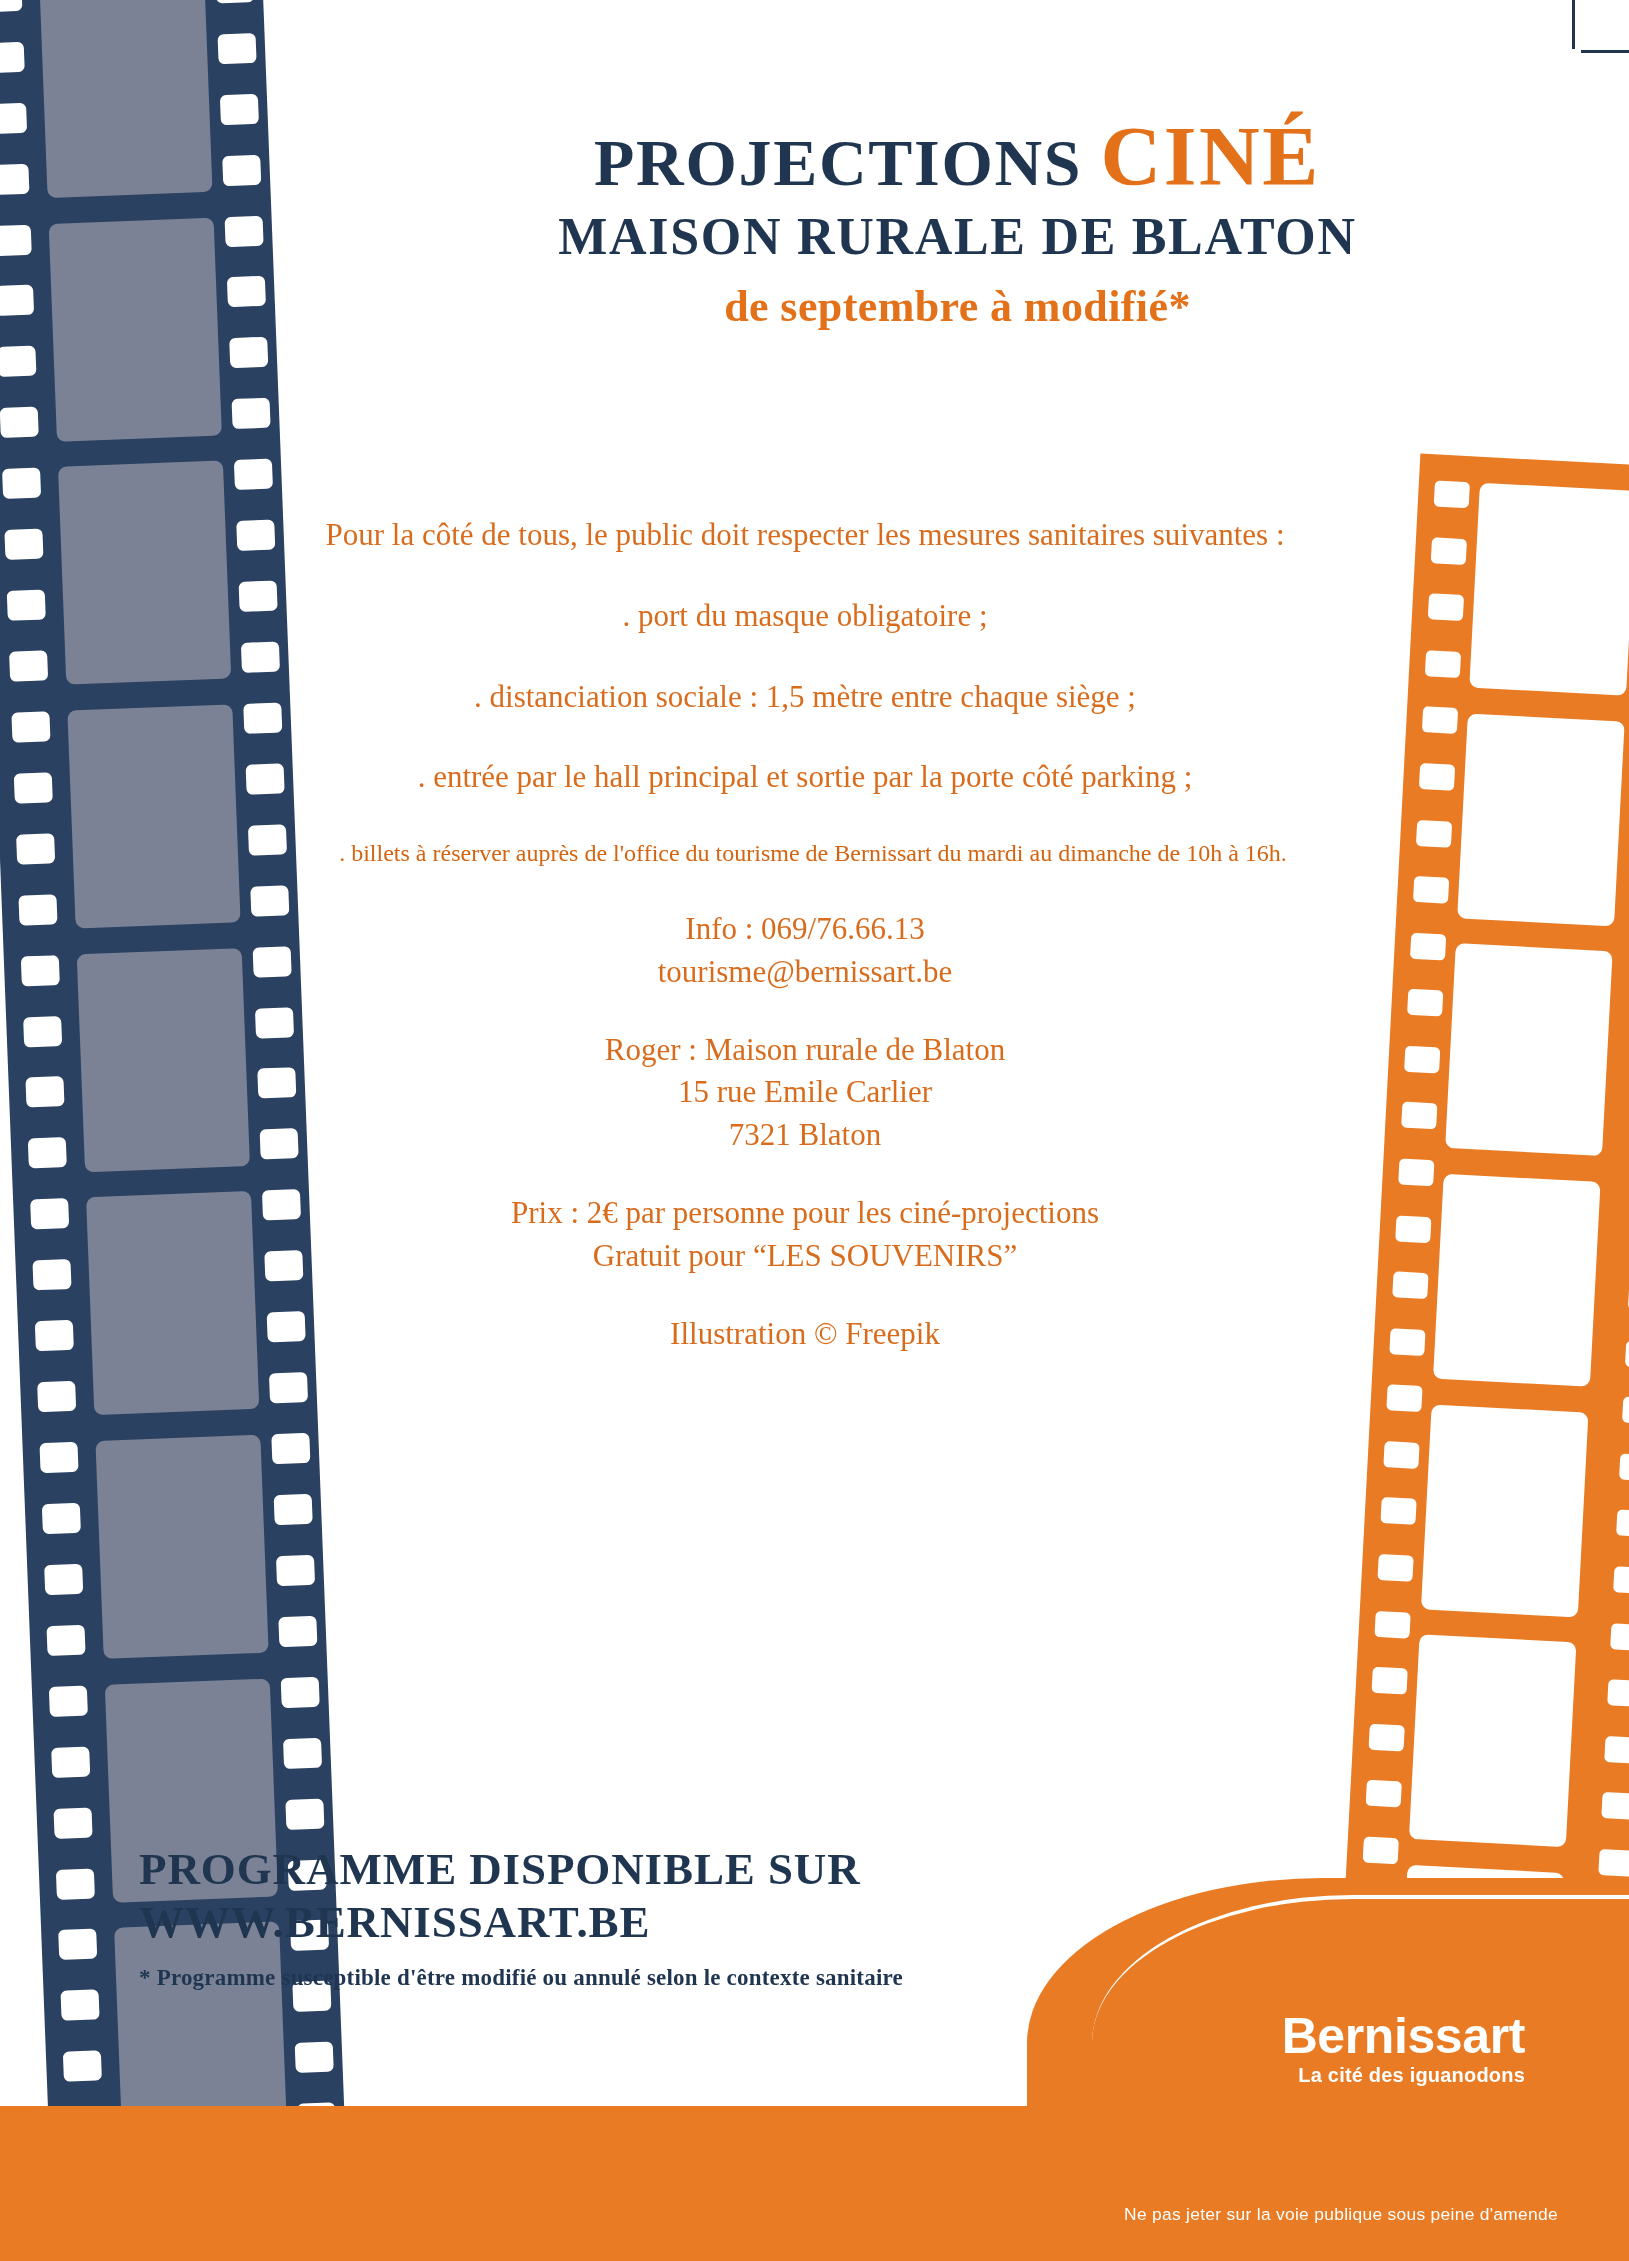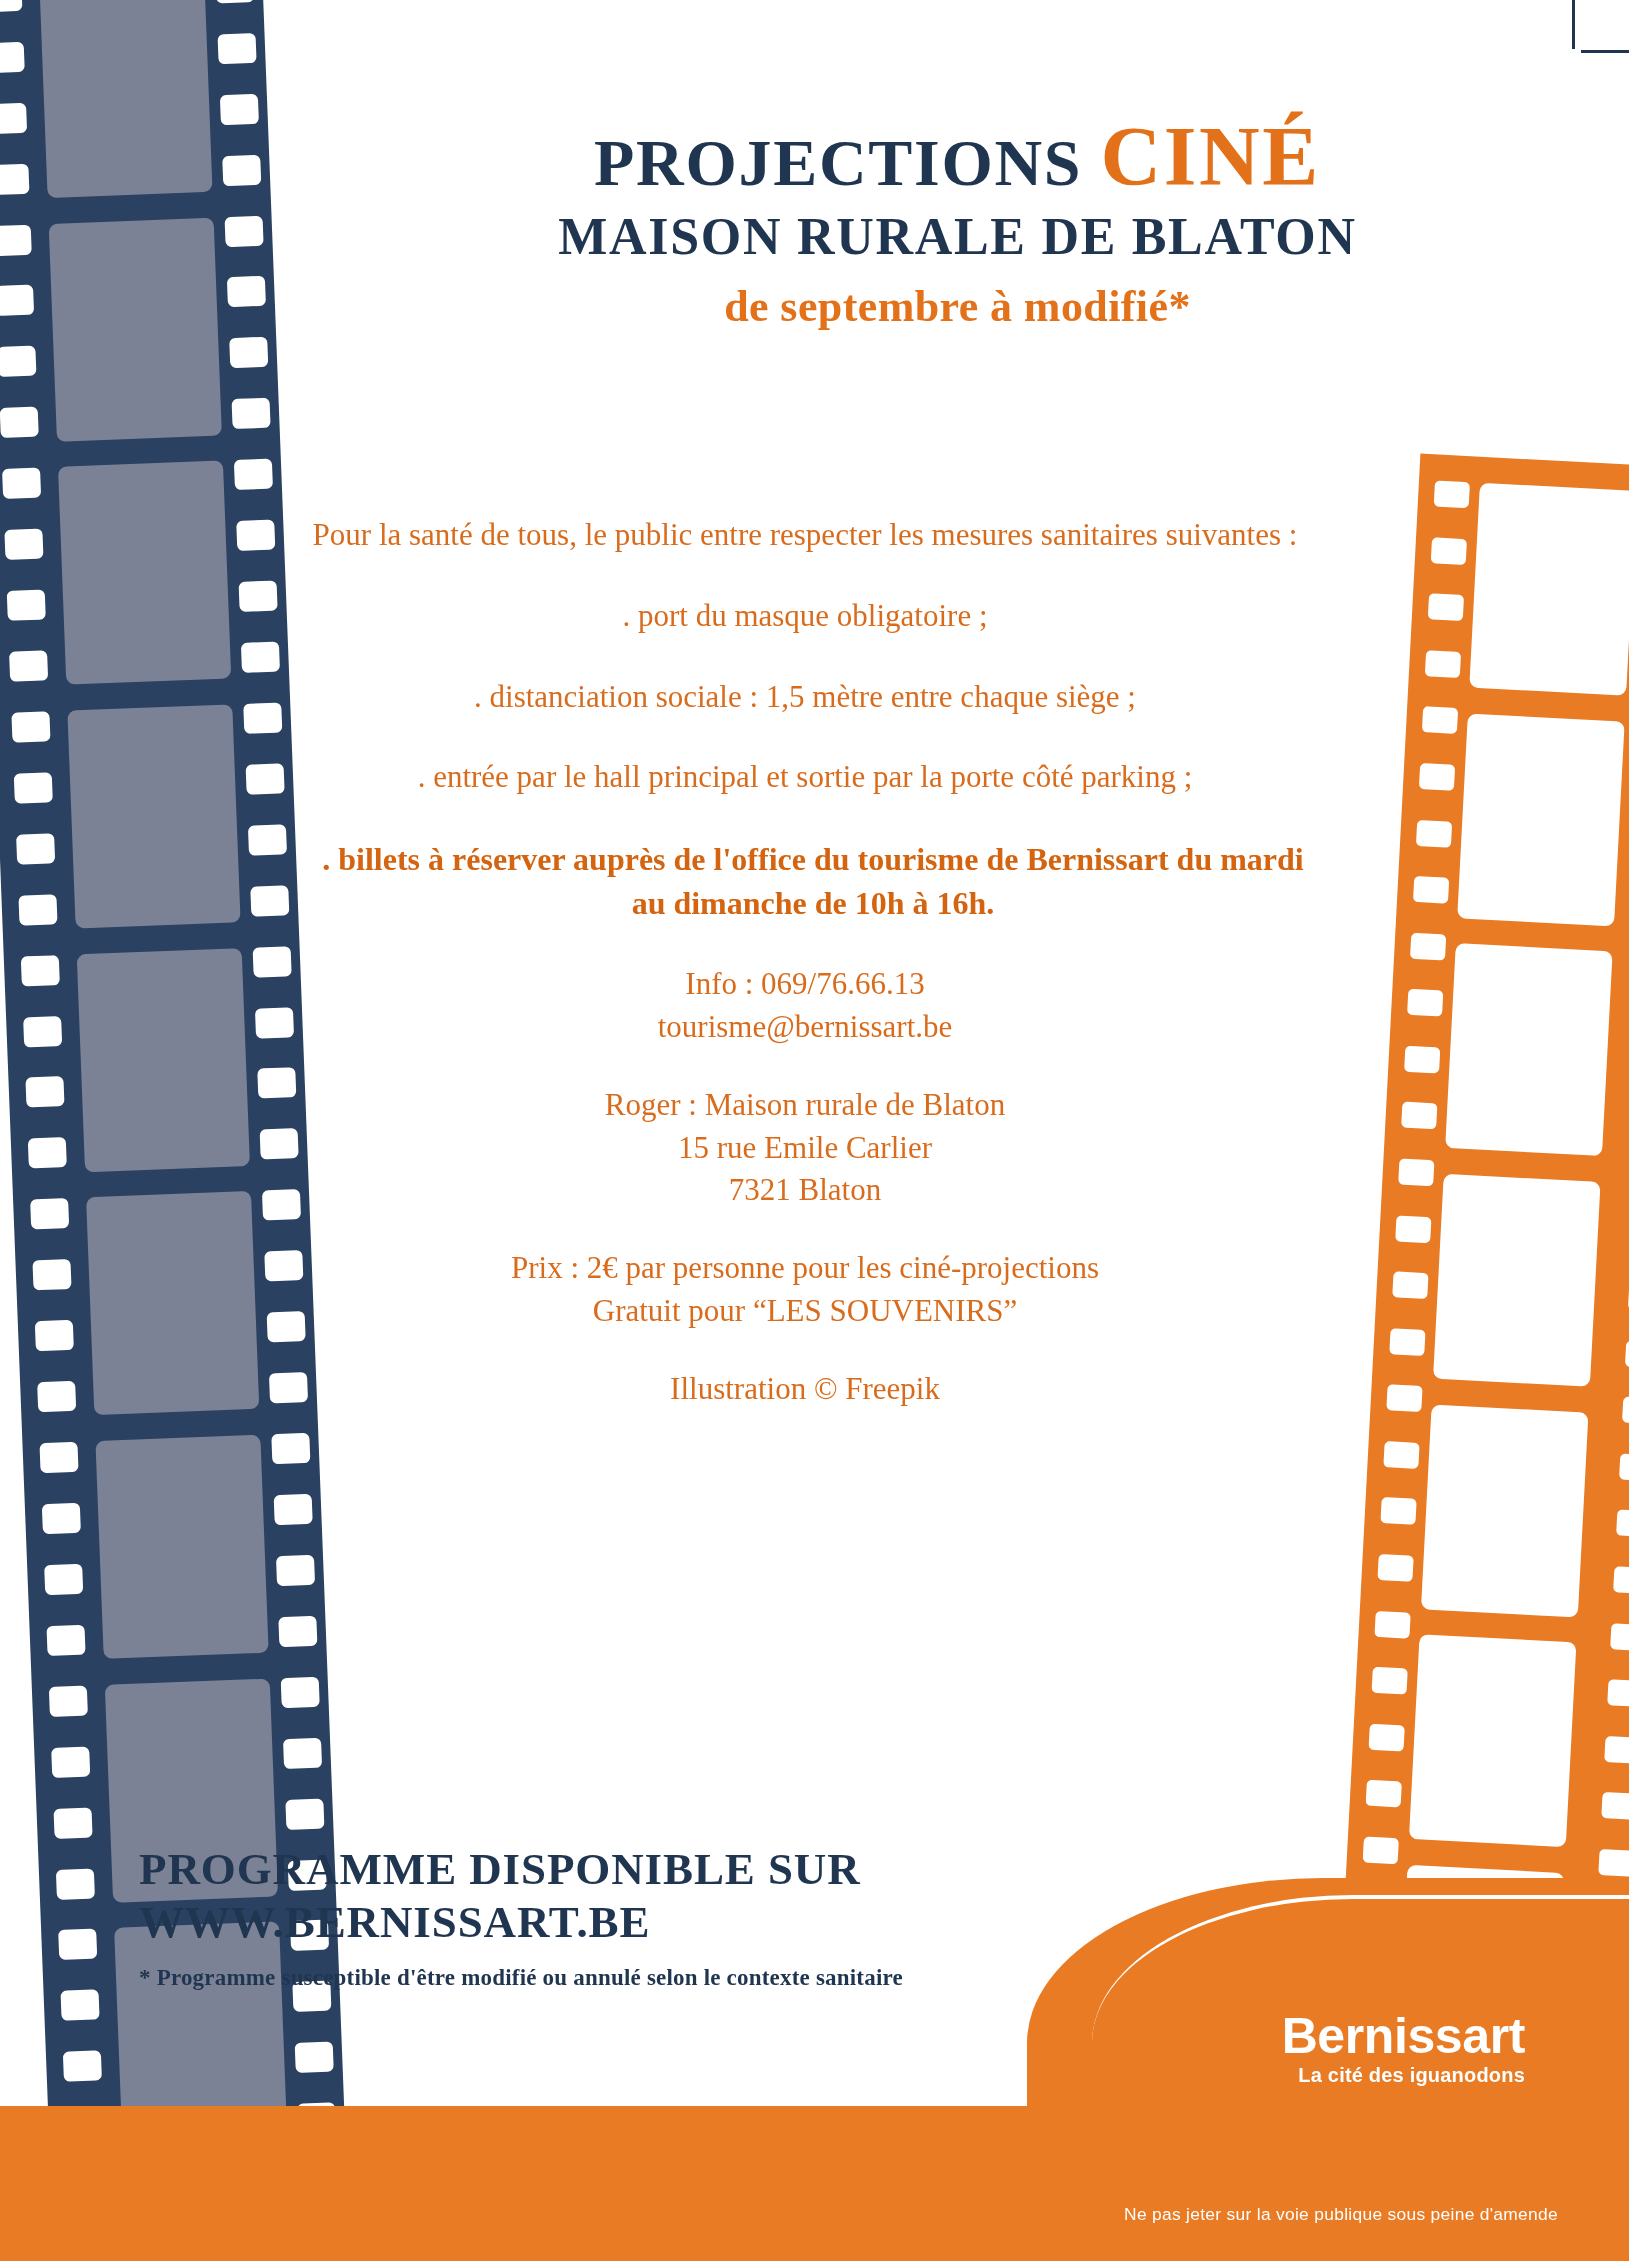--- a/index.html
+++ b/index.html
@@ -210,23 +210,23 @@
     top: 514px;
     width: 1036px;
     text-align: center;
     color: #d96c1c;
     font-size: 31px;
     line-height: 1.38;
   }
   .body-block p { margin: 0 0 38px 0; }
   .body-block p.tight { margin-bottom: 35px; }
   .body-block p.bold {
-    font-weight: bold;
+    font-weight: normal;
     color: #d4640f;
-    font-size: 32px;
+    font-size: 24px;
     margin-left: 16px;
   }
 
   
   .program {
     position: absolute;
     left: 139px;
     bottom: 270px;
     color: #1f3550;
     font-weight: bold;
@@ -419,21 +419,21 @@
   <div class="head-block">
     <div class="h-line1">
       <span>PROJECTIONS</span>
       <span class="accent">CINÉ</span>
     </div>
     <div class="h-line2">MAISON RURALE DE BLATON</div>
     <div class="h-line3">de septembre à modifié*</div>
   </div>
 
   <div class="body-block">
-    <p>Pour la santé de tous, le public entre respecter les mesures sanitaires suivantes :</p>
+    <p>Pour la côté de tous, le public doit respecter les mesures sanitaires suivantes :</p>
     <p>. port du masque obligatoire ;</p>
     <p>. distanciation sociale : 1,5 mètre entre chaque siège ;</p>
     <p>. entrée par le hall principal et sortie par la porte côté parking ;</p>
     <p class="bold">. billets à réserver auprès de l'office du tourisme de Bernissart du mardi au dimanche de 10h à 16h.</p>
     <p class="tight">
       <span>Info : 069/76.66.13</span><br>
       <span>tourisme@bernissart.be</span>
     </p>
     <p class="tight">
       <span>Roger : Maison rurale de Blaton</span><br>

